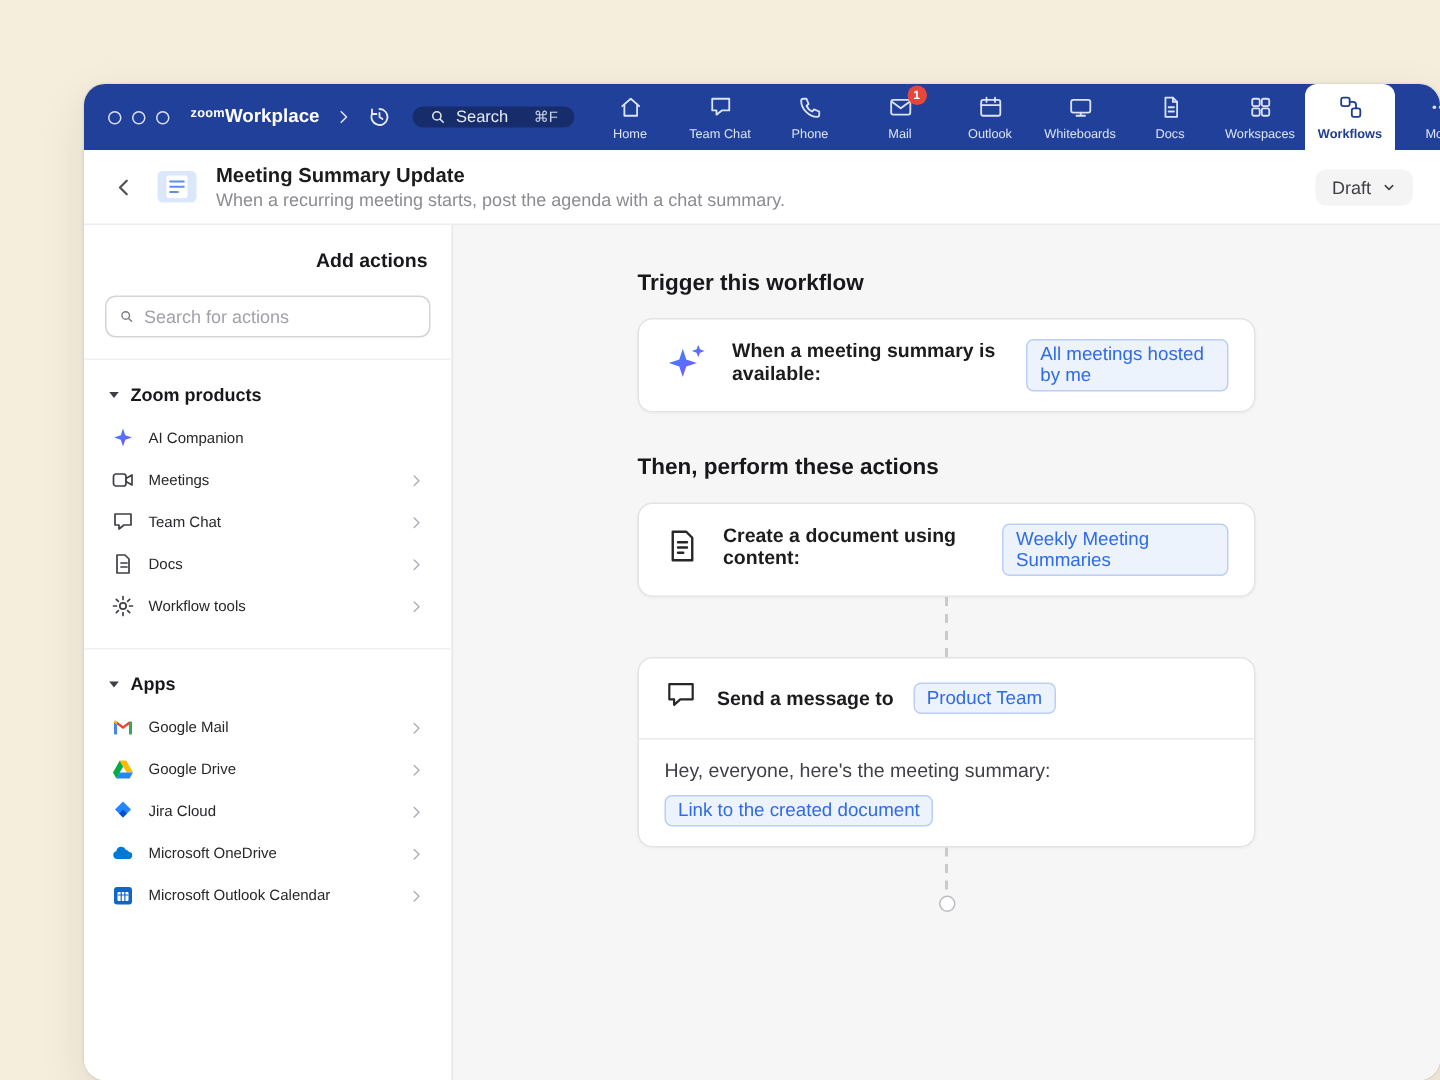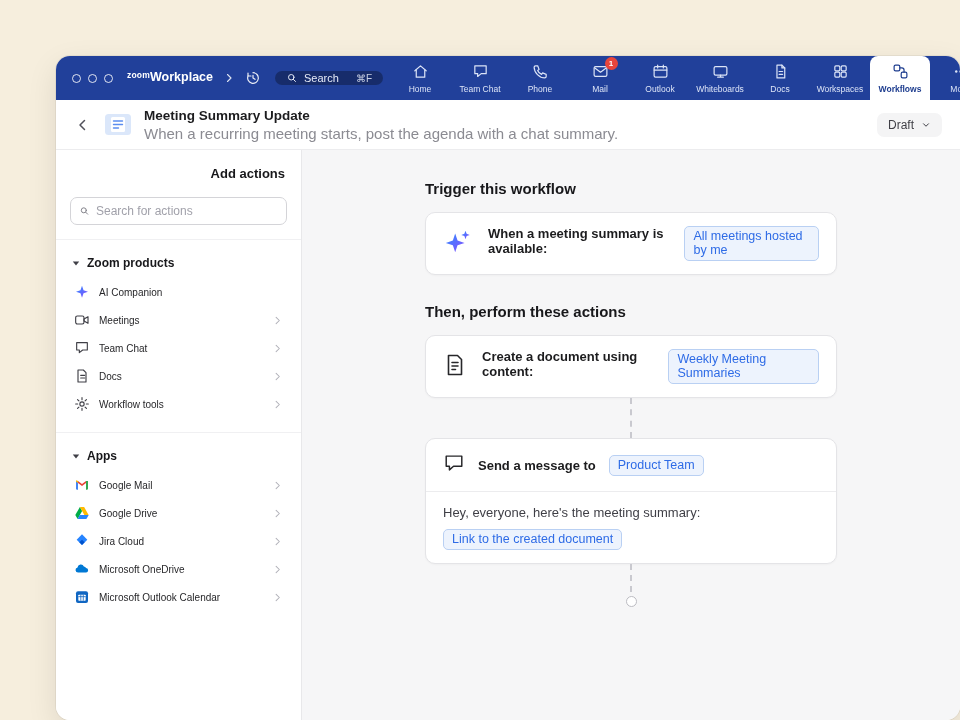--- a/index.html
+++ b/index.html
@@ -51,21 +51,21 @@
   }
   
   .header {
     height:50px; flex-shrink:0; background:#fff; border-bottom:1px solid #ececee;
     display:flex; align-items:center; gap:12px; padding:0 18px;
   }
   .back-btn { display:flex; align-items:center; cursor:pointer; color:#52525b; }
   .wf-ico { flex-shrink:0; display:flex; }
   .title-block { display:flex; flex-direction:column; gap:2px; }
   .title-block .t { font-size:13.5px; font-weight:700; color:#1c1c1e; }
-  .title-block .s { font-size:15px; color:#8b8b92; }
+  .title-block .s { font-size:12px; color:#8b8b92; }
   .draft-pill {
     margin-left:auto; display:flex; align-items:center; gap:7px;
     background:#f4f4f5; border-radius:7px; padding:5px 11px;
     font-size:12px; color:#3f3f46; cursor:pointer;
   }
   
   .content { flex:1; display:flex; min-height:0; }
   .sidebar {
     width:246px; flex-shrink:0; background:#fff; border-right:1px solid #e8e8ea;
     padding:16px 14px; overflow:hidden;

